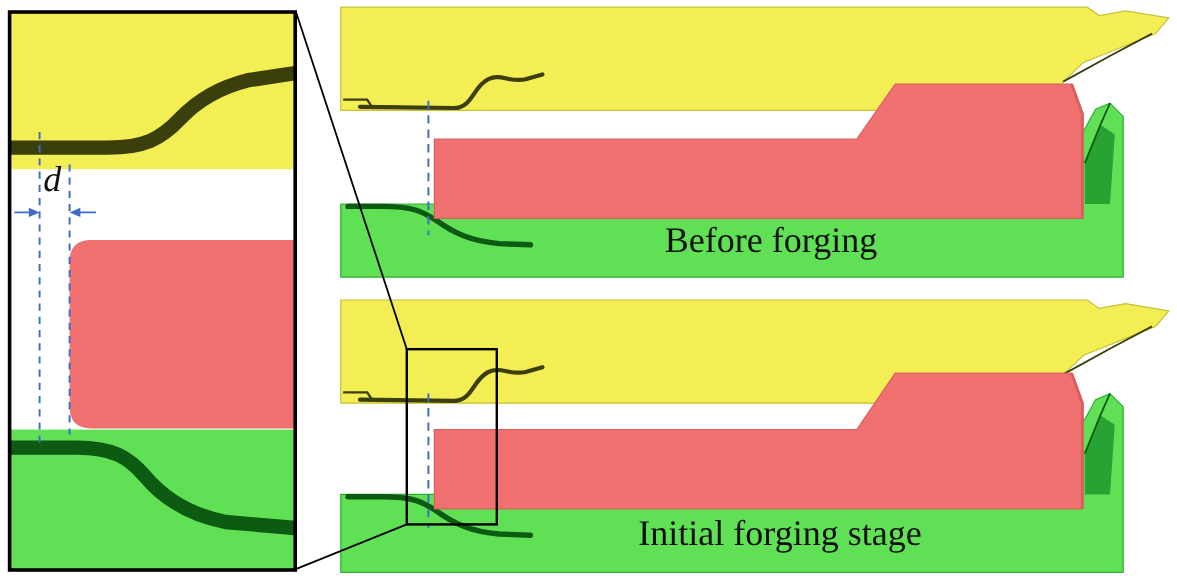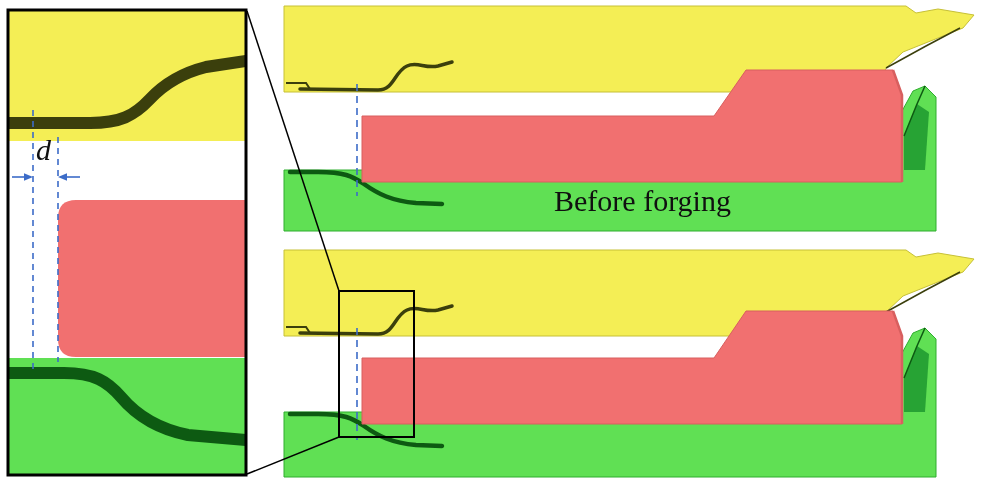--- a/index.html
+++ b/index.html
@@ -74,15 +74,16 @@
       <line x1="58" y1="137" x2="58" y2="362" stroke-width="1.6" stroke-dasharray="6 5" stroke="#3c6cc8"></line>
       <path d="M12,177 L25,177" stroke-width="1.6" fill="none" stroke="#3c6cc8"></path>
       <polygon points="33,177 24,173.2 24,180.8" fill="#3c6cc8"></polygon>
       <path d="M66,177 L80,177" stroke-width="1.6" fill="none" stroke="#3c6cc8"></path>
       <polygon points="58,177 67,173.2 67,180.8" fill="#3c6cc8"></polygon>
     </g>
     <rect x="8" y="10" width="238" height="465" fill="none" stroke-width="3" stroke="#000000"></rect>
   </svg>
 
   <div class="caption caption-before">Before forging</div>
+  <div class="caption caption-initial">Initial forging stage</div>
   <div class="dim-label">d</div>
 
 </div>
 
 </body></html>

